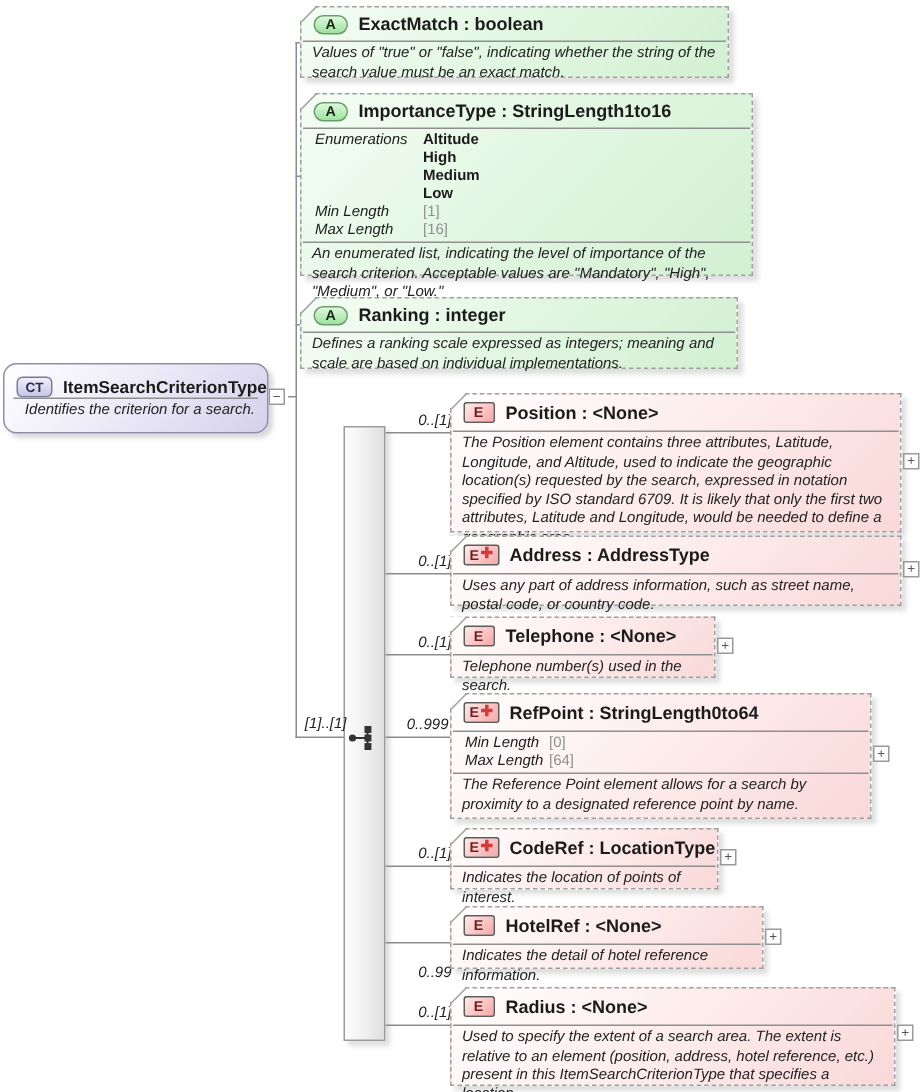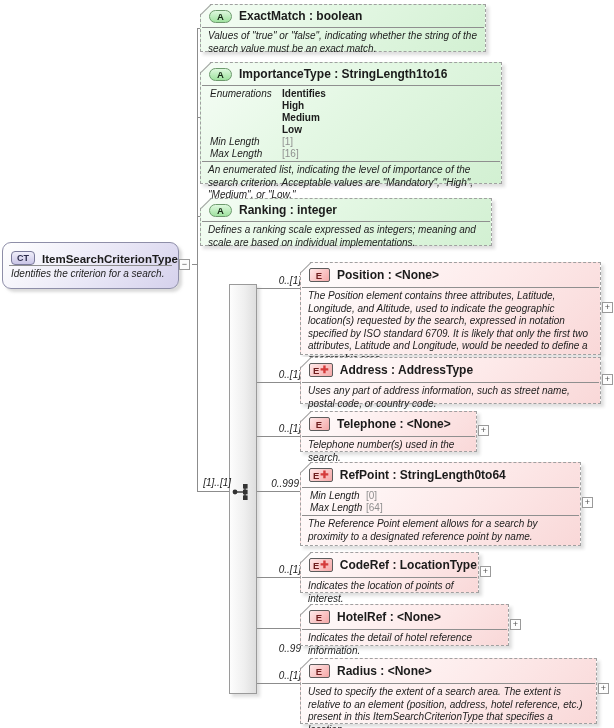--- a/index.html
+++ b/index.html
@@ -36,21 +36,21 @@
   .facet-row { display:flex; }
   .facet-label { display:inline-block; font-style:italic; flex:0 0 auto; }
   .w72 { width:72px; } .w56 { width:56px; }
   .facet-bold { font-weight:bold; }
   .facet-gray { color:#8f8f8f; }
   
   .ctbox { position:absolute; left:2px; top:242px; width:177px; height:47px;
     background:linear-gradient(135deg,#ffffff 0%,#e9e7f6 55%,#d5d1ec 100%);
     border:1px solid #8e8ea8; border-radius:9px; box-shadow:3px 3px 3px rgba(150,150,150,0.35); }
   .ctbox .title-row { height:22px; font-size:11.5px;align-items:flex-end; }
-  .ctbox .desc { border-top:1px solid #8f8f8f; margin:0 6px; padding:2px 2px; }
+  .ctbox .desc { border-top:1px solid #8f8f8f; margin:0 6px; padding:2px 2px;text-align:right; }
   
   .hline, .vline { position:absolute; background:#8c8c8c; }
   .hline { height:1px; } .vline { width:1px; }
   .pm { position:absolute; width:11px; height:11px; border:1px solid #9a9a9a; background:#fdfdfd;
     font-size:9px; line-height:8px; text-align:center; color:#555; cursor:pointer; }
   .card-label { position:absolute; font-size:10px; font-style:italic; color:#222;
     width:38px; text-align:right; white-space:nowrap; }
   .seqbar { position:absolute; left:229px; top:284px; width:28px; height:410px;
     background:linear-gradient(to right,#fdfdfd 0%,#efefef 55%,#dedede 100%);
     border:1px solid #9a9a9a; box-shadow:3px 3px 3px rgba(150,150,150,0.30); }
@@ -113,21 +113,21 @@
 
   <div class="node anode" style="left:200px; top:62px; width:302px; height:122px;">
     <div class="title-row">
       <span class="badge badge-a">A</span>
       <span>ImportanceType : StringLength1to16</span>
     </div>
     <div class="facets" style="border-top:1px solid #8f8f8f; margin:0 1px;">
       <div class="facet-row">
         <span class="facet-label w72">Enumerations</span>
         <span class="facet-bold">
-          <div>Identifies</div>
+          <div>Altitude</div>
           <div>High</div>
           <div>Medium</div>
           <div>Low</div>
         </span>
       </div>
       <div class="facet-row">
         <span class="facet-label w72">Min Length</span>
         <span class="facet-gray">[1]</span>
       </div>
       <div class="facet-row">

